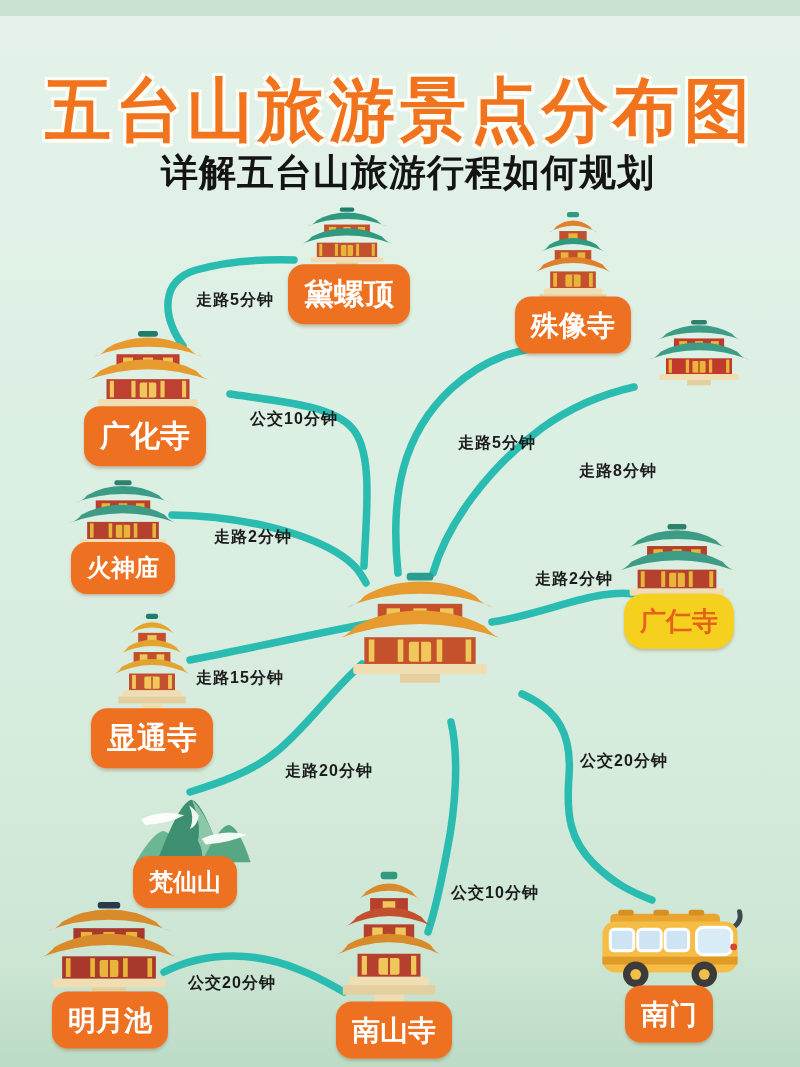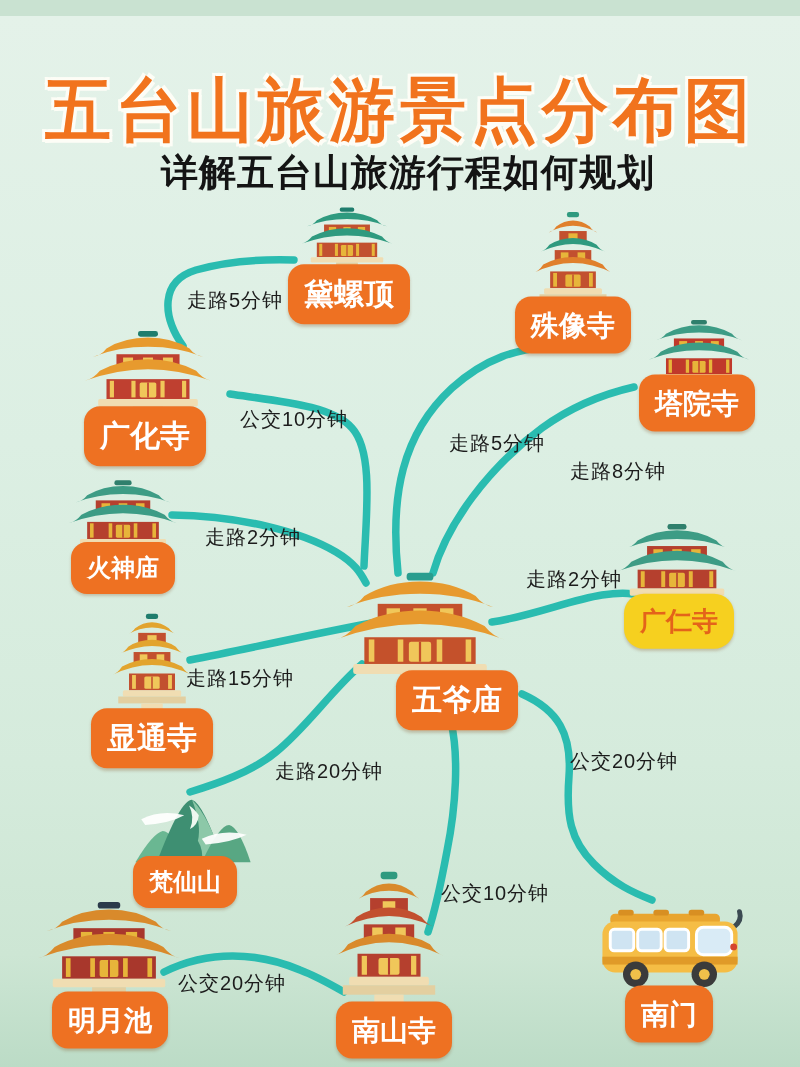--- a/index.html
+++ b/index.html
@@ -24,21 +24,21 @@
   .pill{
     position:absolute;z-index:3;transform:translate(-50%,-50%);
     background:#ee7122;color:#ffffff;font-weight:700;white-space:nowrap;
     padding:11px 16px;border-radius:16px;line-height:1.25;
     box-shadow:0 2px 3px rgba(120,60,10,.25);
   }
   .pill.highlight{background:#f6d01f;color:#e4631a;border-radius:20px;}
   .f30{font-size:30px;} .f28{font-size:28px;} .f26{font-size:26px;} .f24{font-size:24px;}
   .time{
     position:absolute;z-index:4;transform:translate(-50%,-50%);
-    font-size:20px;font-weight:400;color:#1c1c1c;white-space:nowrap;letter-spacing:1px;
+    font-size:16px;font-weight:700;color:#1c1c1c;white-space:nowrap;letter-spacing:1px;
   }
 </style>
 </head>
 <body>
 
 <svg width="0" height="0" style="position:absolute" aria-hidden="true">
   <defs>
     <symbol id="sym-hall" viewBox="0 0 160 106">
       <rect x="68" y="6" width="24" height="7" rx="3" fill="var(--trim,#1f7d6d)"></rect>
       <path d="M14 37 Q24 35 30 27 Q52 14 80 14 Q108 14 130 27 Q136 35 146 37 Q116 25 80 25 Q44 25 14 37 Z" fill="var(--roof,#e79a2e)"></path>
@@ -164,25 +164,23 @@
     </svg>
   <svg class="node-icon" style="left:326px;top:850px;--roof:#d98a2b;--roof2:#c2502f;--body:#b5402e;--trim:#2f9a7f;--trim2:#f0c75a" width="126" height="144">
       <use href="#sym-tower"></use>
     </svg>
   <svg class="node-icon" style="left:594px;top:880px" width="152" height="94">
       <use href="#sym-bus"></use>
     </svg>
 
   <div class="pill f30" style="left:349px;top:278px">黛螺顶</div>
   <div class="pill f28" style="left:573px;top:309px">殊像寺</div>
-  <div class="pill f28" style="left:697px;top:387px">塔院寺</div>
   <div class="pill f30" style="left:145px;top:420px">广化寺</div>
   <div class="pill f24" style="left:123px;top:552px">火神庙</div>
   <div class="pill f26 highlight" style="left:679px;top:605px">广仁寺</div>
-  <div class="pill f30" style="left:457px;top:684px">五爷庙</div>
   <div class="pill f24" style="left:185px;top:866px">梵仙山</div>
   <div class="pill f30" style="left:152px;top:722px">显通寺</div>
   <div class="pill f28" style="left:110px;top:1004px">明月池</div>
   <div class="pill f28" style="left:394px;top:1014px">南山寺</div>
   <div class="pill f28" style="left:669px;top:998px">南门</div>
 
   <div class="time" style="left:235px;top:284px">走路5分钟</div>
   <div class="time" style="left:294px;top:403px">公交10分钟</div>
   <div class="time" style="left:497px;top:427px">走路5分钟</div>
   <div class="time" style="left:618px;top:455px">走路8分钟</div>

